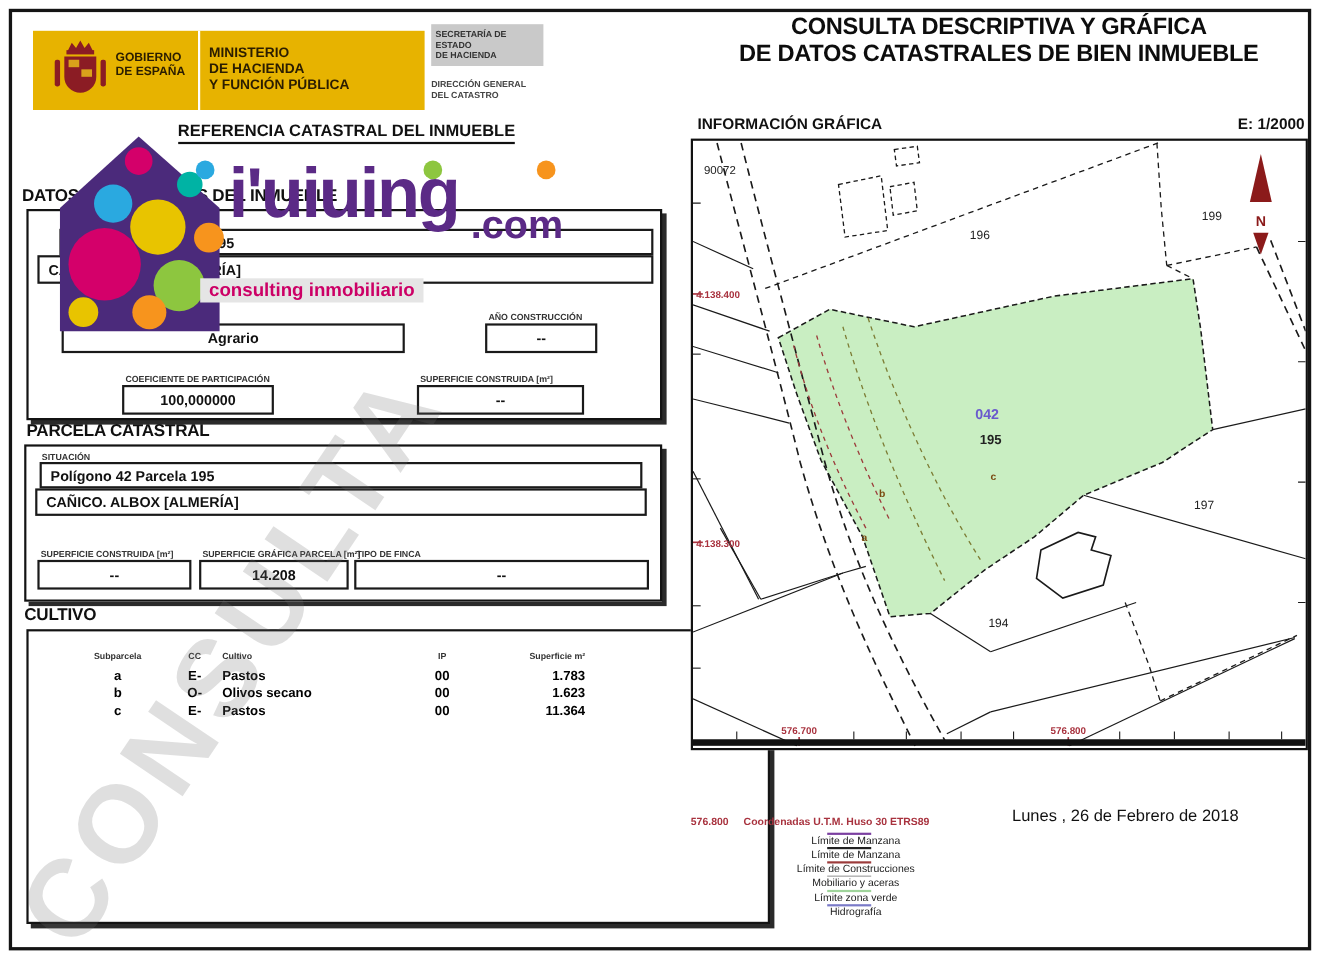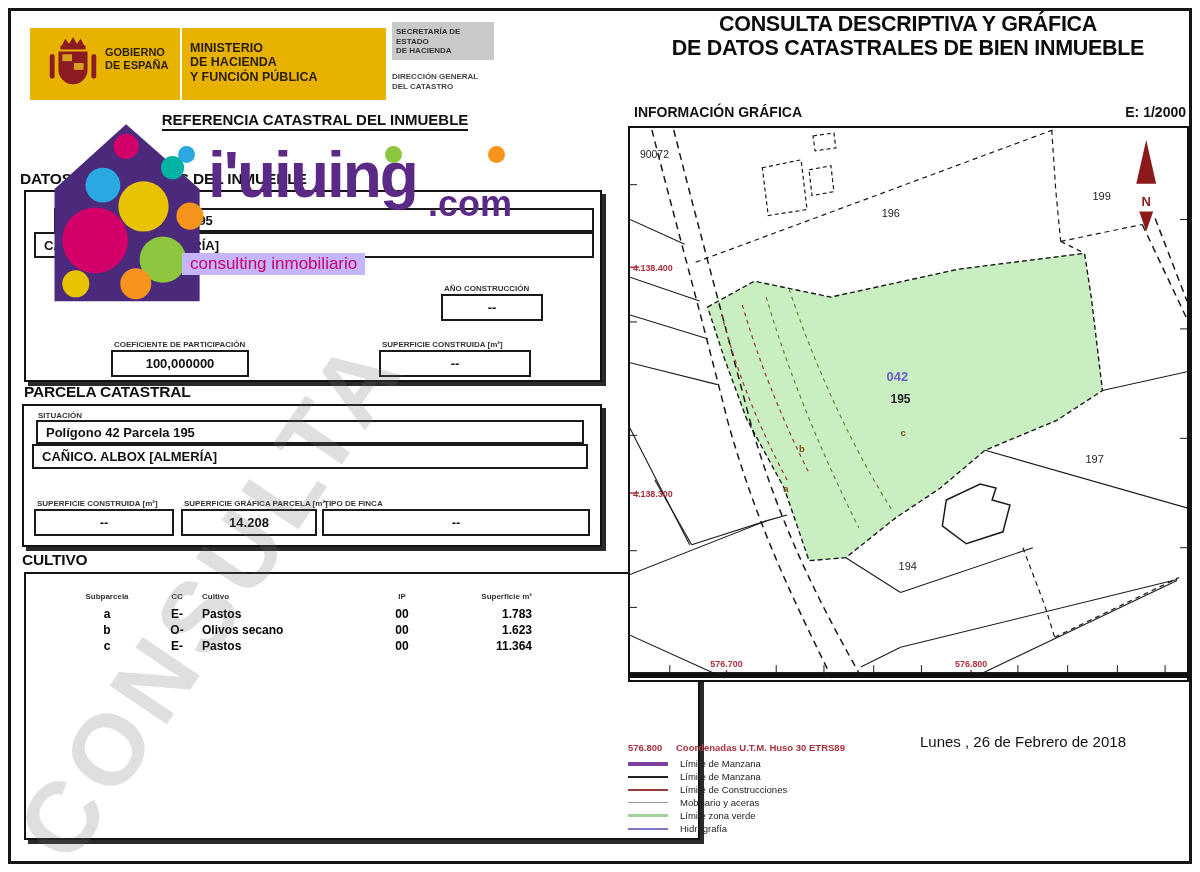--- a/index.html
+++ b/index.html
@@ -37,34 +37,34 @@
   .col-cul { width:165px; text-align:left; font-weight:bold; }
   .col-ip { width:70px; text-align:center; font-weight:bold; }
   .col-sup { width:95px; text-align:right; font-weight:bold; }
   .chead .col-sub,.chead .col-cc,.chead .col-cul,.chead .col-ip,.chead .col-sup { font-weight:bold; }
 
   
   .wm { position:absolute; left:-6px; top:816px; transform:rotate(-56deg); transform-origin:0 0; font-size:100px; font-weight:bold; color:rgba(110,110,110,0.22); letter-spacing:8px; white-space:nowrap; z-index:5; }
   .logo { position:absolute; left:40px; top:95px; width:490px; height:212px; z-index:6; }
   .logo-name { position:absolute; left:168px; top:48px; font-size:64px; font-weight:bold; color:#5b2a86; letter-spacing:-2px; line-height:1; }
   .logo-tld { position:absolute; left:388px; top:88px; font-size:36px; font-weight:bold; color:#5b2a86; }
-  .logo-tag { position:absolute; left:142px; top:158px; font-size:17px; font-weight:normal; color:#cc0066; background:#c4b5fd; padding:1px 8px; white-space:nowrap; }
+  .logo-tag { position:absolute; left:142px; top:158px; font-size:17px; font-weight:bold; color:#cc0066; background:#e5e5e5; padding:1px 8px; white-space:nowrap; }
   .logo-dot { position:absolute; width:17px; height:17px; border-radius:50%; top:51px; }
 
   
   .doc-title { position:absolute; left:628px; top:12px; width:560px; text-align:center; font-size:21.5px; font-weight:bold; color:#0d0d0d; line-height:1.12; letter-spacing:-0.3px; }
   .info-label { position:absolute; left:634px; top:104px; font-size:14px; font-weight:bold; color:#111; }
   .escala { position:absolute; left:1060px; top:104px; width:126px; text-align:right; font-size:14px; font-weight:bold; color:#111; }
   .map-frame { position:absolute; left:628px; top:126px; width:561px; height:556px; border:2px solid #111; background:#fff; }
   .disclaimer { position:absolute; left:631px; top:694px; width:556px; font-size:11.5px; font-weight:bold; color:#111; line-height:1.3; }
   .fecha { position:absolute; left:920px; top:733px; font-size:15px; color:#111; }
   .legend { position:absolute; left:628px; top:742px; width:300px; }
   .legend-coord { display:flex; align-items:center; font-size:9.5px; font-weight:bold; margin-bottom:4px; }
   .legend-coord .sample { width:48px; }
-  .legend-row { display:flex; align-items:center; height:13px; }
+  .legend-row { display:flex; align-items:center; height:13px;flex-direction:column; }
   .legend-swatch { width:40px; margin-right:12px; display:inline-block; }
   .legend-label { font-size:9.5px; color:#222; }
 
   svg text { font-family:"Liberation Sans", sans-serif; }
 </style>
 </head>
 <body>
 
 <div class="page">
   <div class="page-border"></div>
@@ -100,20 +100,21 @@
   </div>
 
   <div class="ref-heading"><span>REFERENCIA CATASTRAL DEL INMUEBLE</span></div>
 
   <div class="sec-title" style="left:20px; top:170px;">DATOS DESCRIPTIVOS DEL INMUEBLE</div>
   <div class="sbox" style="left:24px; top:190px; width:578px; height:192px;">
     <div class="lbl" style="left:30px; top:6px;">LOCALIZACIÓN</div>
     <div class="vrow" style="left:28px; top:16px; width:540px; height:24px;">Polígono 42 Parcela 195</div>
     <div class="vrow" style="left:8px; top:40px; width:560px; height:26px;">CAÑICO. ALBOX [ALMERÍA]</div>
     <div class="lbl" style="left:36px; top:92px;">USO PRINCIPAL</div>
+    <div class="vbox" style="left:30px; top:102px; width:312px; height:27px;">Agrario</div>
     <div class="lbl" style="left:418px; top:92px;">AÑO CONSTRUCCIÓN</div>
     <div class="vbox" style="left:415px; top:102px; width:102px; height:27px;">--</div>
     <div class="lbl" style="left:88px; top:148px;">COEFICIENTE DE PARTICIPACIÓN</div>
     <div class="vbox" style="left:85px; top:158px; width:138px; height:27px;">100,000000</div>
     <div class="lbl" style="left:356px; top:148px;">SUPERFICIE CONSTRUIDA [m²]</div>
     <div class="vbox" style="left:353px; top:158px; width:152px; height:27px;">--</div>
   </div>
 
   <div class="sec-title" style="left:24px; top:383px;">PARCELA CATASTRAL</div>
   <div class="sbox" style="left:22px; top:404px; width:580px; height:143px;">

